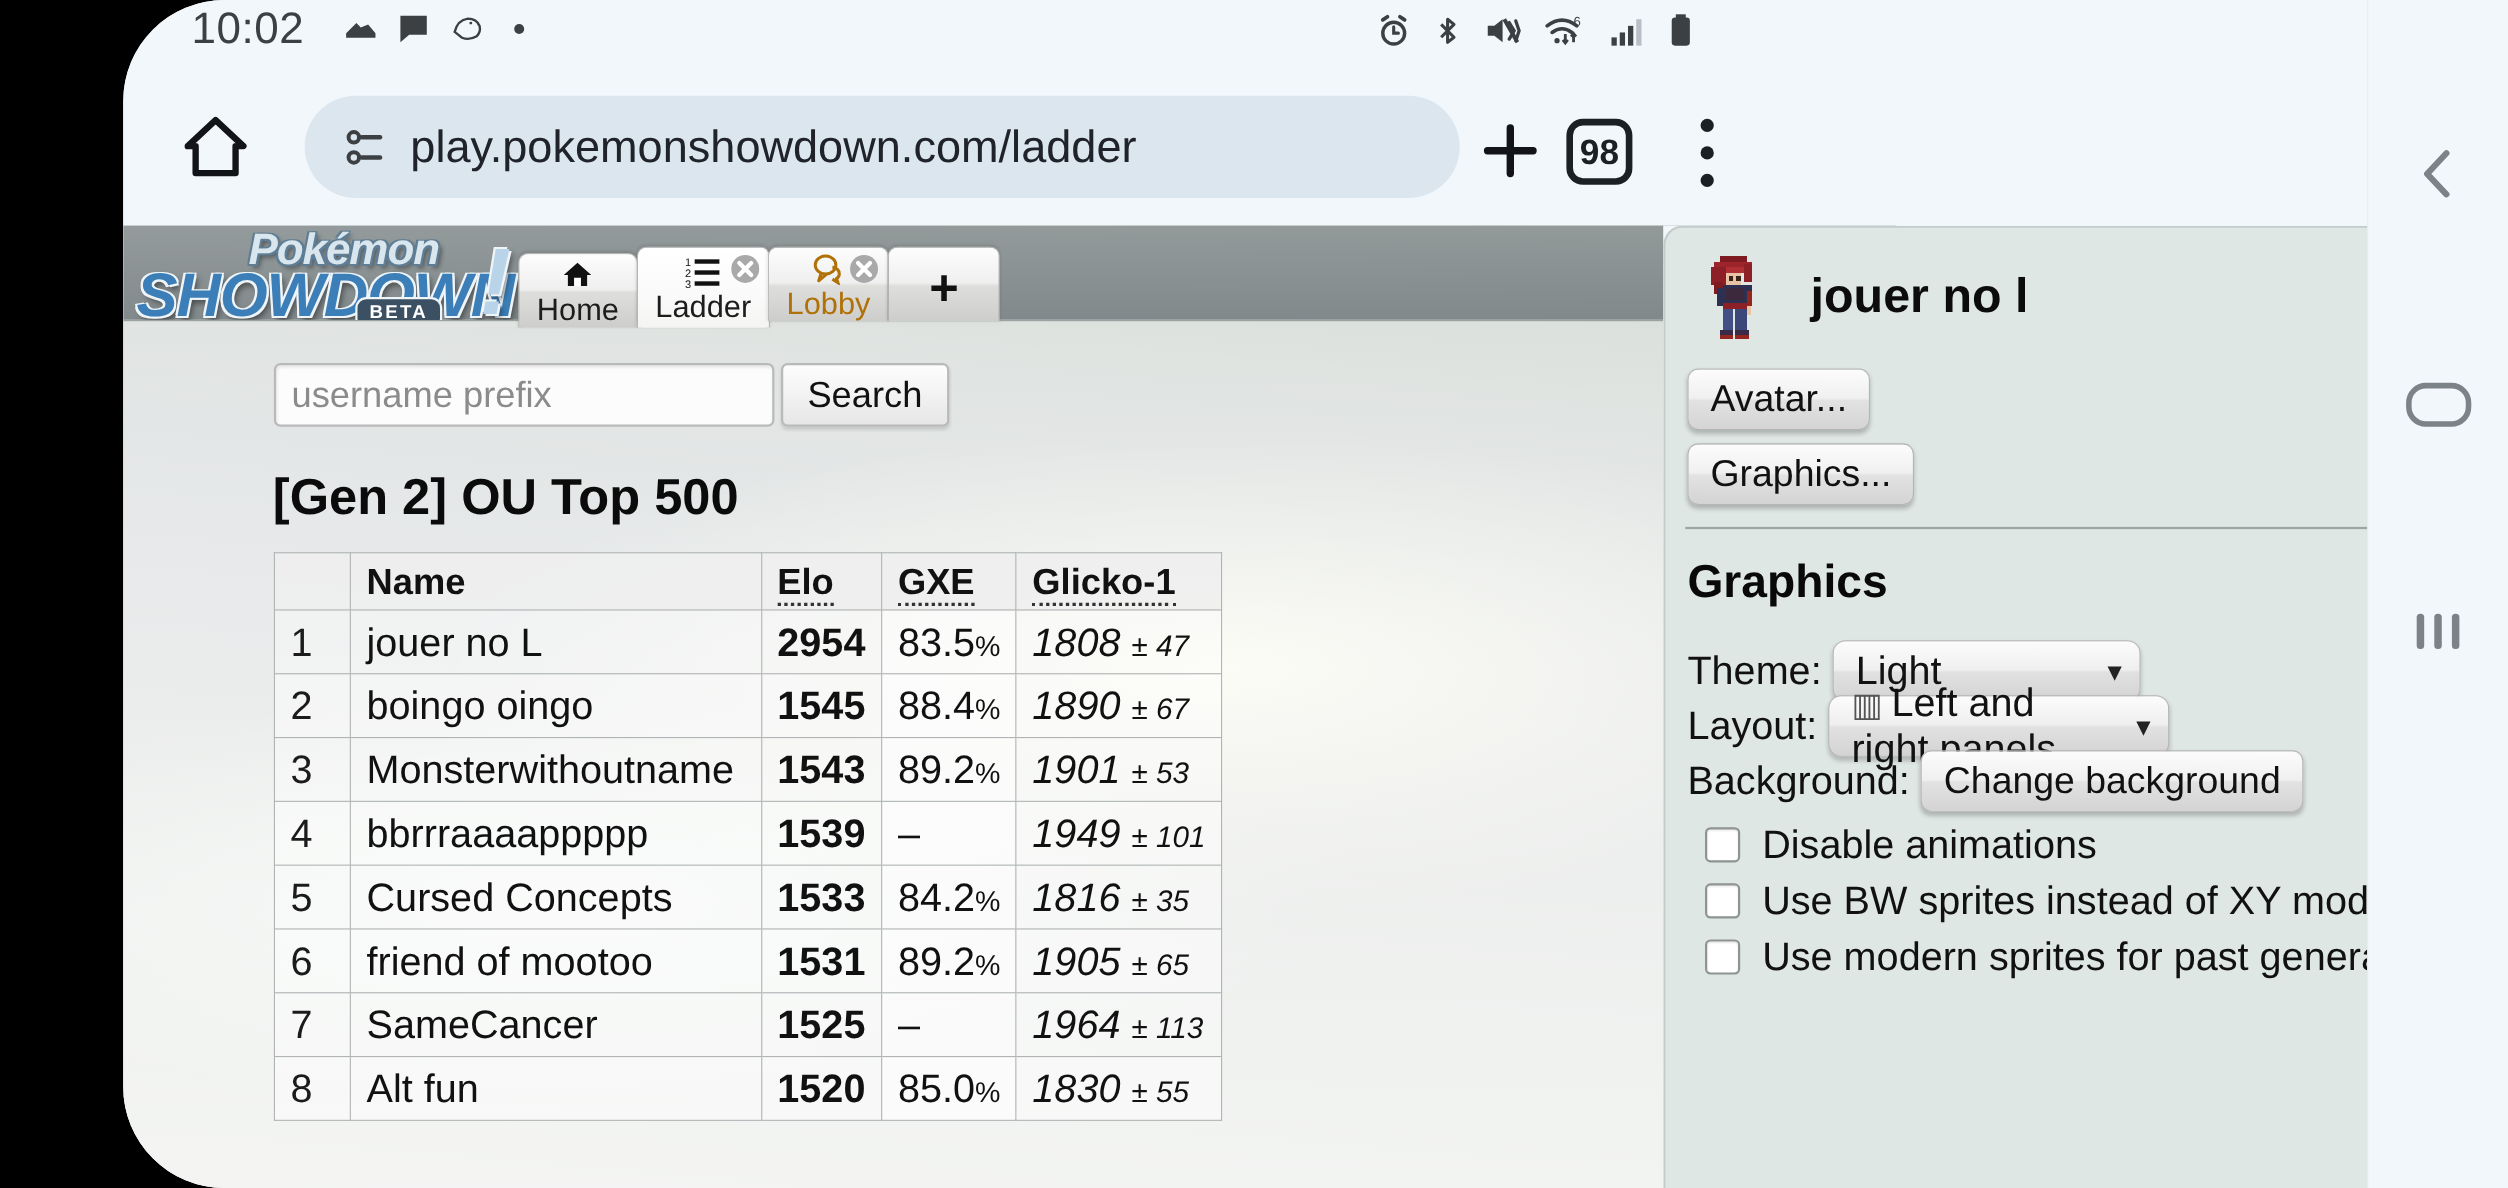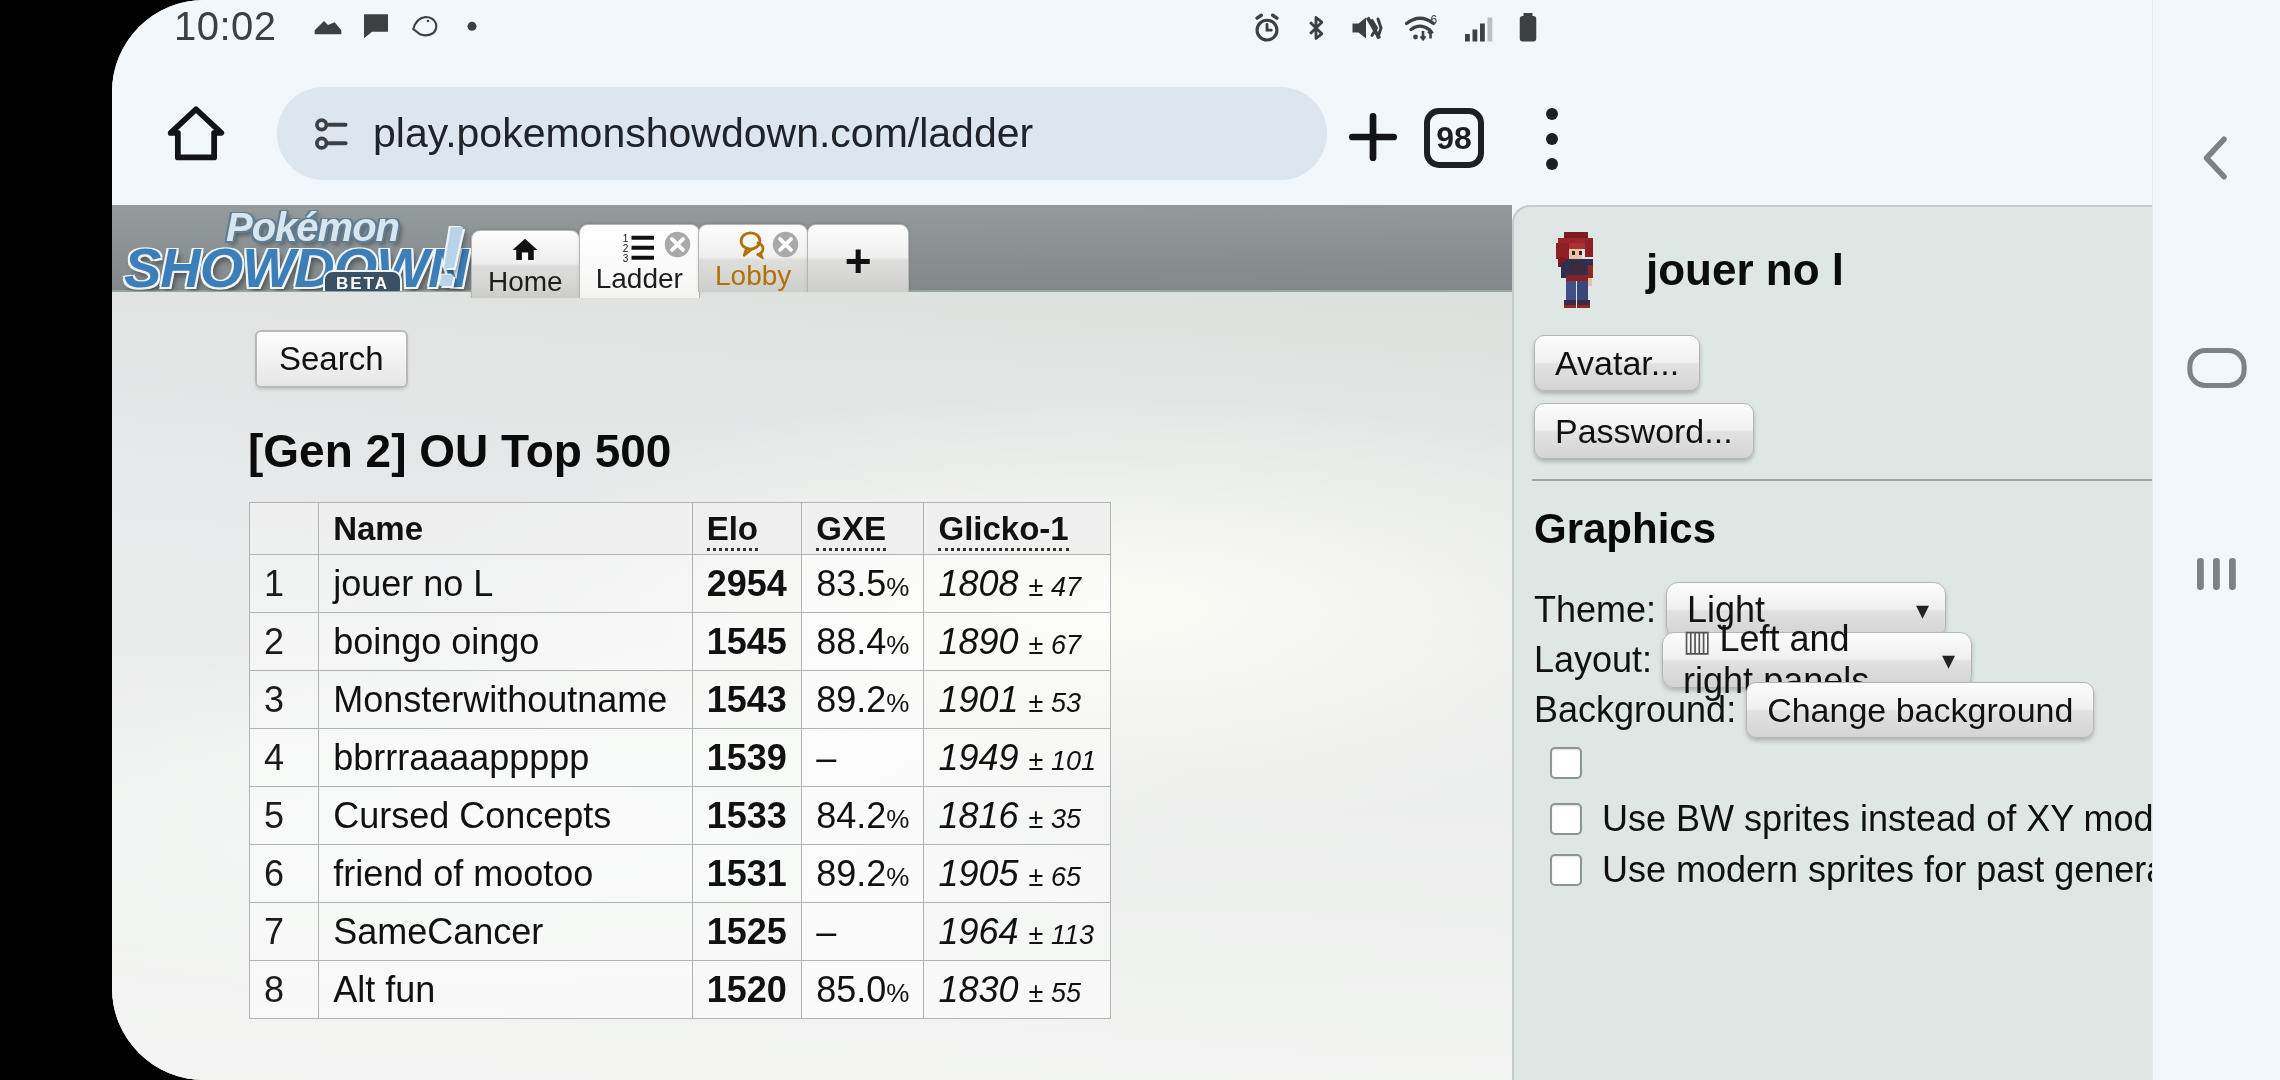--- a/index.html
+++ b/index.html
@@ -485,20 +485,21 @@
         <div class="ps-tab" id="tab-plus">
           <span class="plusglyph">+</span>
         </div>
 
       </div>
     </div>
 
     <div id="ladder-body">
 
       <div id="search-row">
+        <div id="username-input">username prefix</div>
         <div id="search-button">Search</div>
       </div>
 
       <div id="ladder-title">[Gen 2] OU Top 500</div>
 
       <table id="ladder-table">
         <thead>
           <tr>
             <th></th>
             <th>Name</th>
@@ -594,21 +595,21 @@
           <rect x="20" y="19" width="1.6" height="3" fill="#e8c4a4"></rect>
           <rect x="11" y="27" width="4.5" height="2.4" fill="#3a2a4a"></rect>
           <rect x="16" y="27" width="5" height="2.4" fill="#3a2a4a"></rect>
           <rect x="11" y="29" width="4.5" height="1.2" fill="#93261f"></rect>
           <rect x="16" y="29" width="5" height="1.2" fill="#93261f"></rect>
         </svg>
         <span id="username-label">jouer no l</span>
       </div>
 
       <div id="avatar-button" class="ps-button">Avatar...</div>
-      <div id="password-button" class="ps-button">Password...</div>
+      <div id="password-button" class="ps-button">Graphics...</div>
 
       <div class="panel-hr" id="hr-1"></div>
 
       <div id="graphics-heading">Graphics</div>
 
       <div class="setting-row" id="theme-row">
         <span class="setting-label">Theme:</span>
         <span class="ps-select" id="theme-select">
           <span>Light</span>
           <span class="chev">▾</span>
@@ -625,20 +626,21 @@
         </span>
       </div>
 
       <div class="setting-row" id="background-row">
         <span class="setting-label">Background:</span>
         <span class="ps-button">Change background</span>
       </div>
 
       <div class="check-row" id="check-row-1">
         <span class="checkbox"></span>
+        <span class="check-label">Disable animations</span>
       </div>
       <div class="check-row" id="check-row-2">
         <span class="checkbox"></span>
         <span class="check-label">Use BW sprites instead of XY models</span>
       </div>
       <div class="check-row" id="check-row-3">
         <span class="checkbox"></span>
         <span class="check-label">Use modern sprites for past generations</span>
       </div>
 

